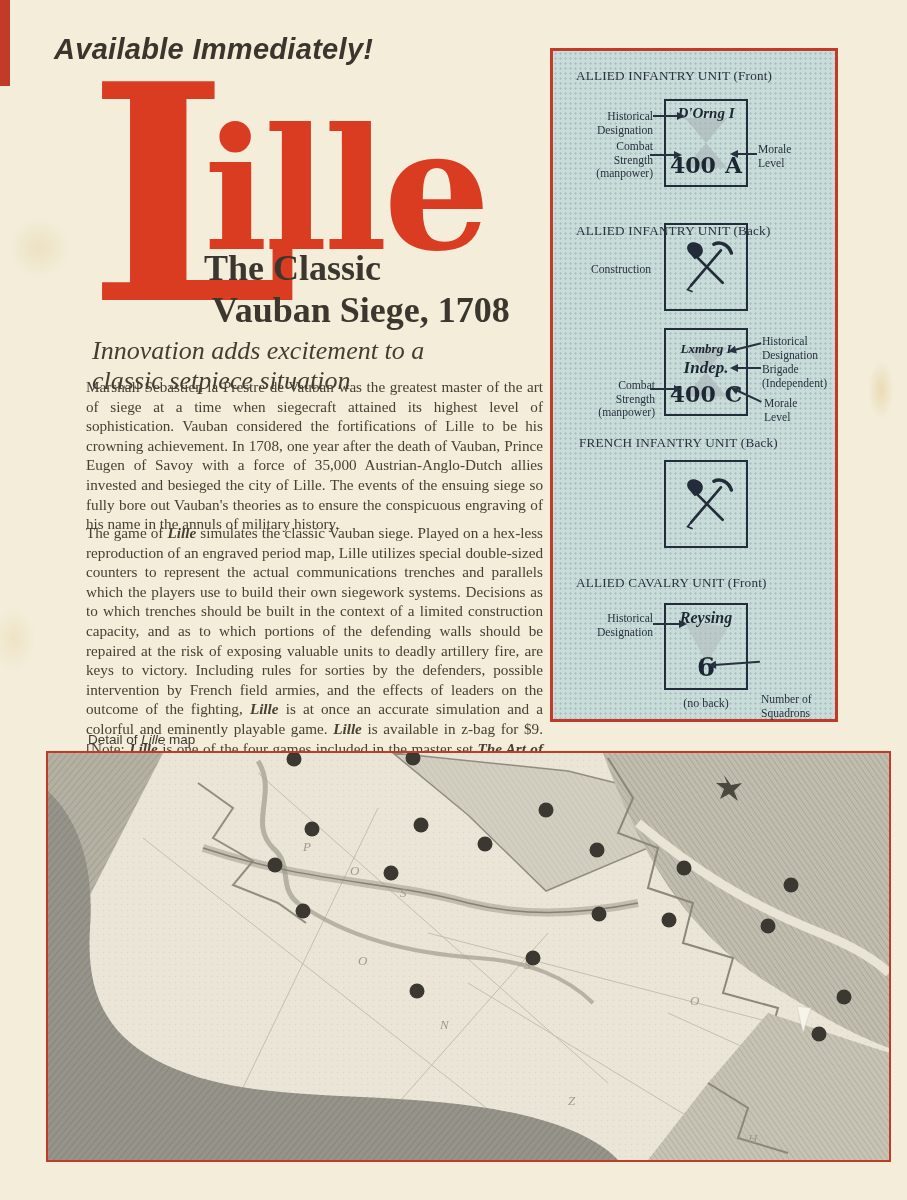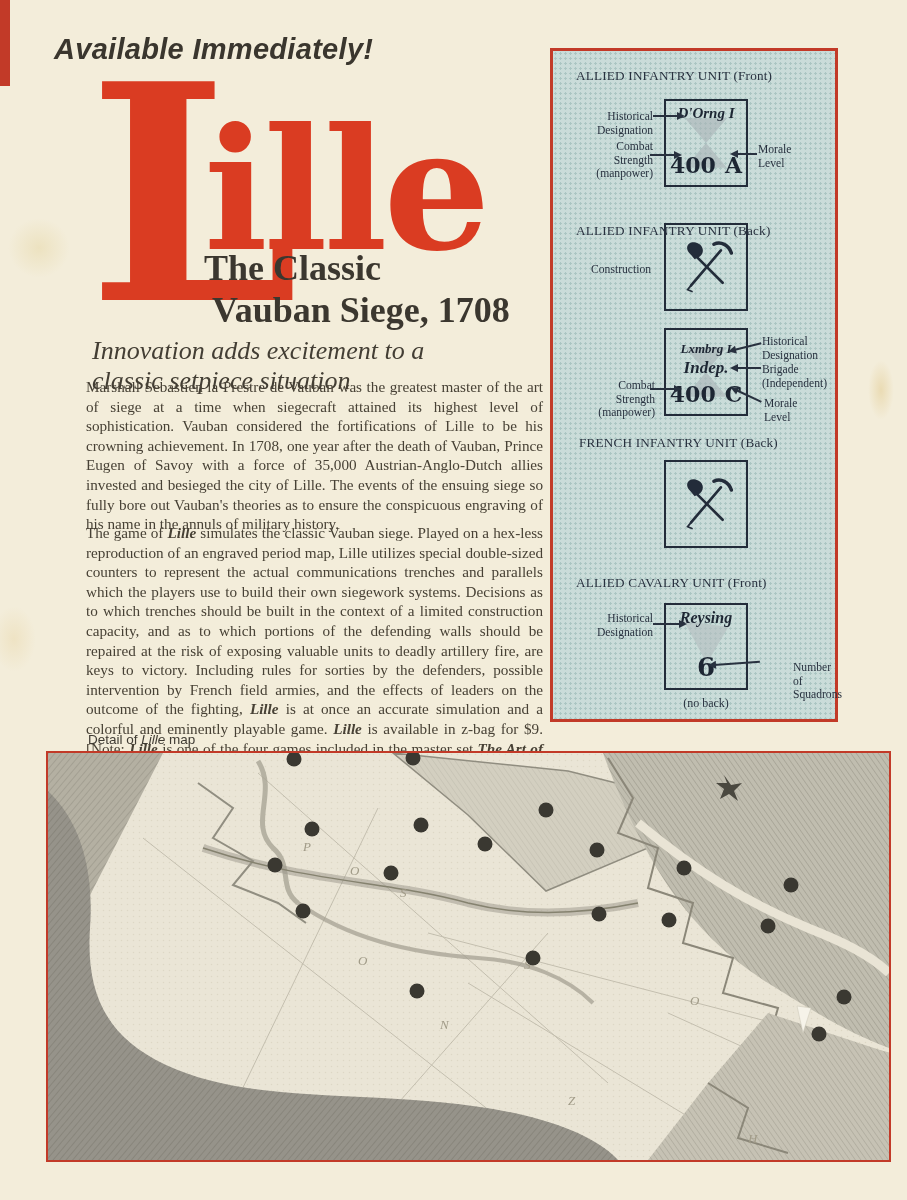--- a/index.html
+++ b/index.html
@@ -168,21 +168,21 @@
     <div class="ctr" style="top:552px;height:87px;">
       <svg class="wm" style="top:44%" width="58" height="56" viewBox="0 0 70 64">
         <polygon points="8,6 62,14 36,58" fill="#b4bec0"></polygon>
       </svg>
       <div class="des" style="font-size:16px;">Reysing</div>
       <div class="val6">6</div>
     </div>
     <div class="lab r" style="left:4px;top:561px;width:96px;">Historical
 Designation</div>
     <div class="arr to-r" style="left:100px;top:572px;width:28px;"></div>
-    <div class="lab" style="left:208px;top:610px;margin-left:32px;">Number of
+    <div class="lab" style="left:208px;top:642px;">Number of
 Squadrons</div>
     <div class="arr to-l" style="left:161px;top:613px;width:46px;transform:rotate(-4deg);"></div>
     <div class="noback" style="top:645px;">(no back)</div>
   </div>
 
   <div class="map-caption"><span>Detail of </span><span class="i">Lille</span><span> map</span></div>
 
   <div class="map-frame">
     <svg width="841" height="407" viewBox="0 0 841 407">
       <defs>

